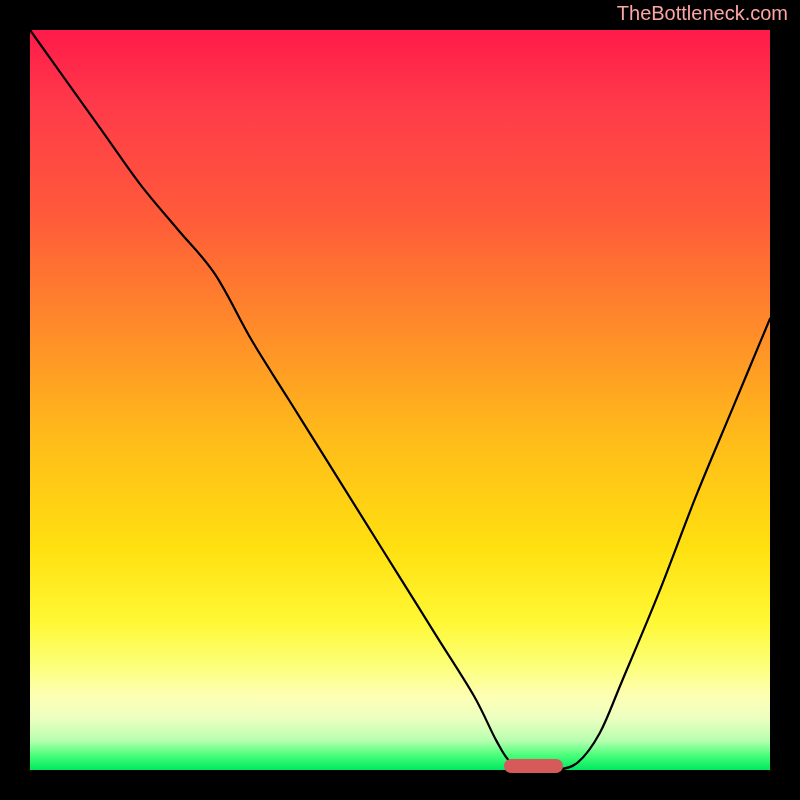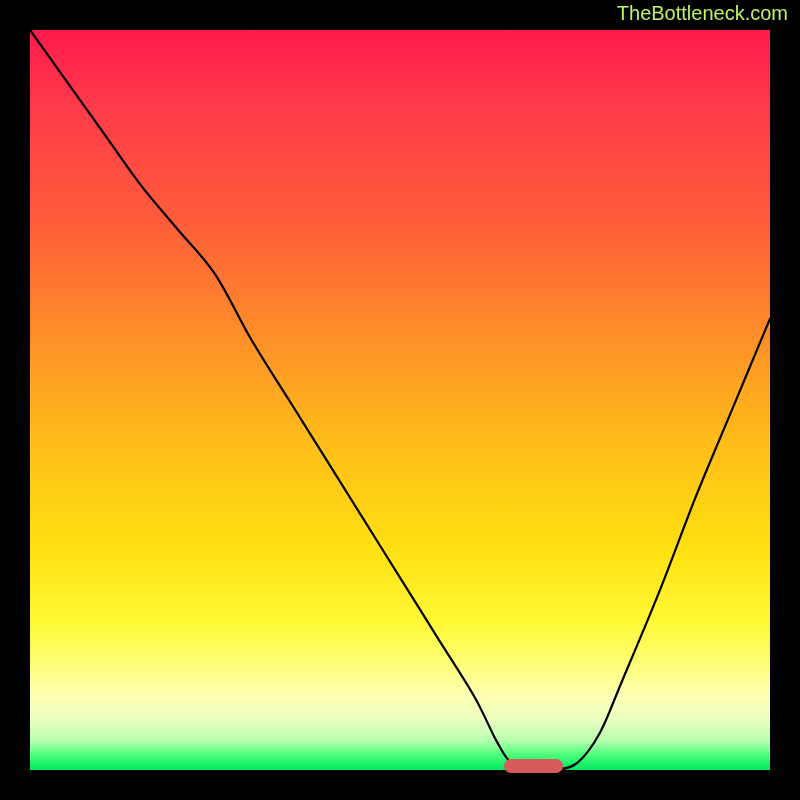--- a/index.html
+++ b/index.html
@@ -8,21 +8,21 @@
     height: 800px;
     background: #000;
     position: relative;
     font-family: Arial, sans-serif;
     overflow: hidden;
   }
   .watermark {
     position: absolute;
     top: 2px;
     right: 12px;
-    color: #bef264;
+    color: #fca5a5;
     font-size: 20px;
     font-weight: 500;
     z-index: 10;
   }
   .plot-area {
     position: absolute;
     top: 30px;
     left: 30px;
     width: 740px;
     height: 740px;

